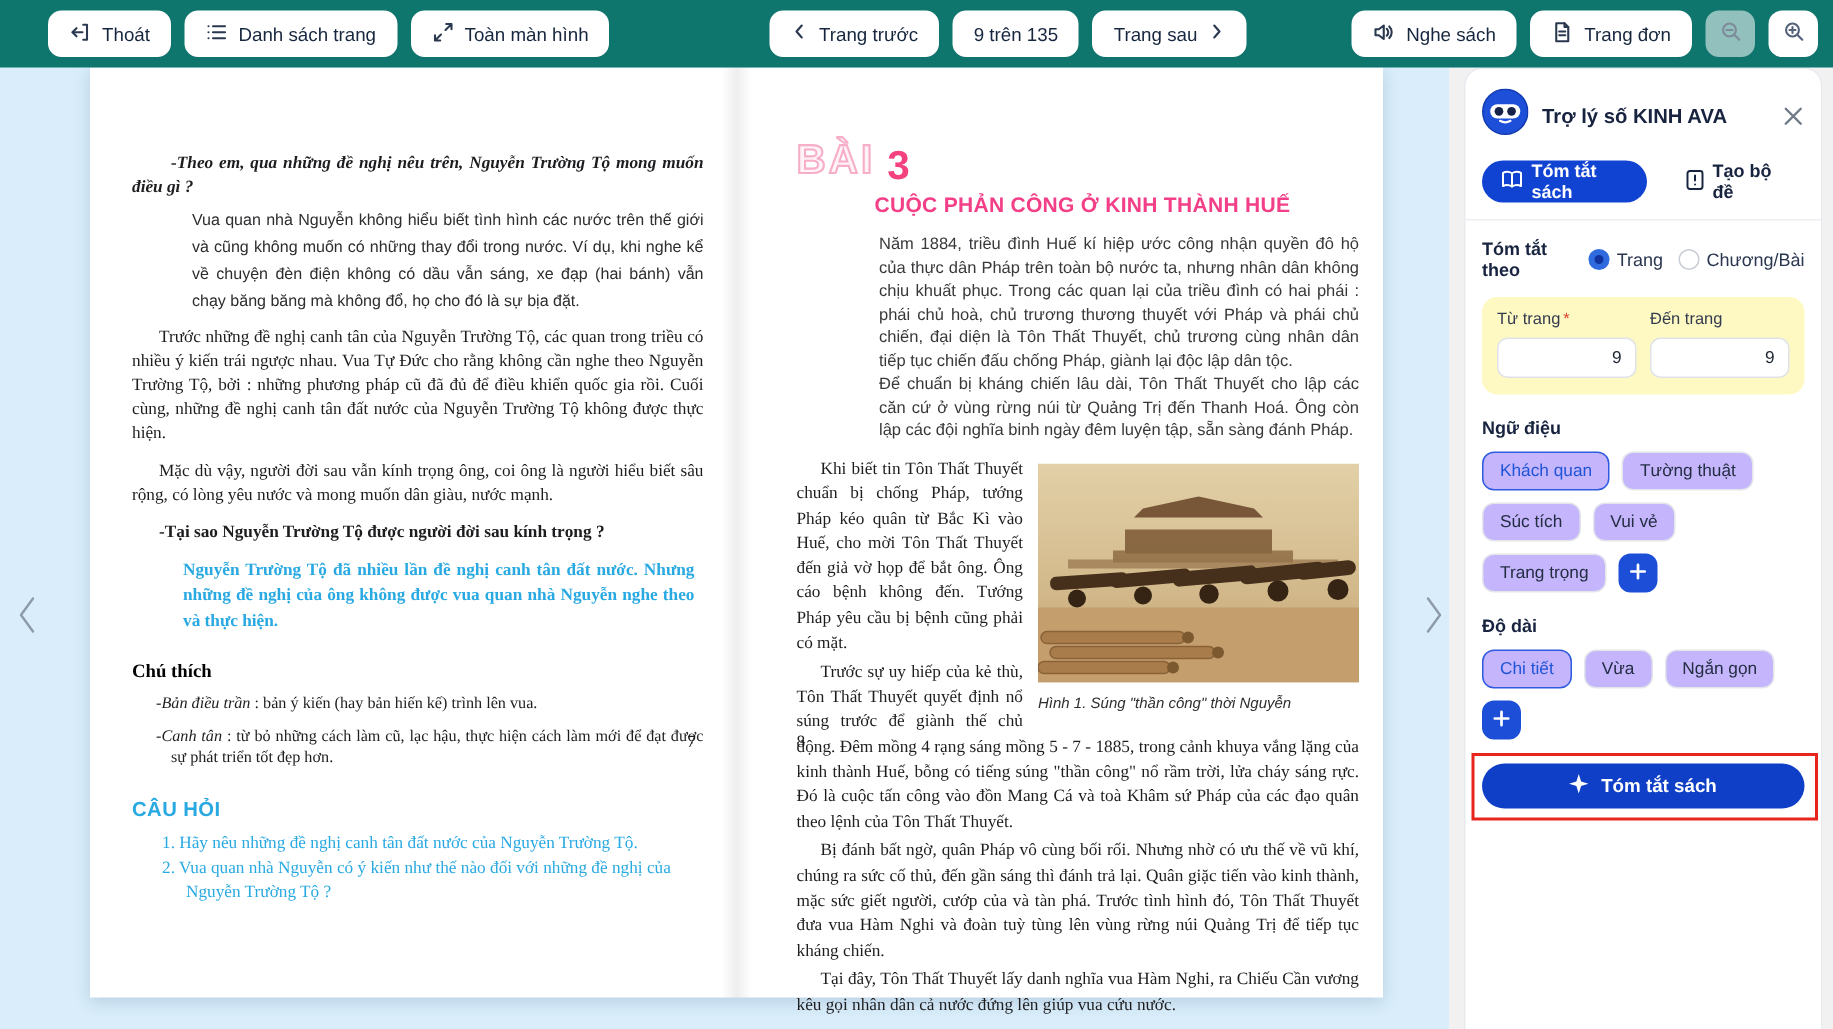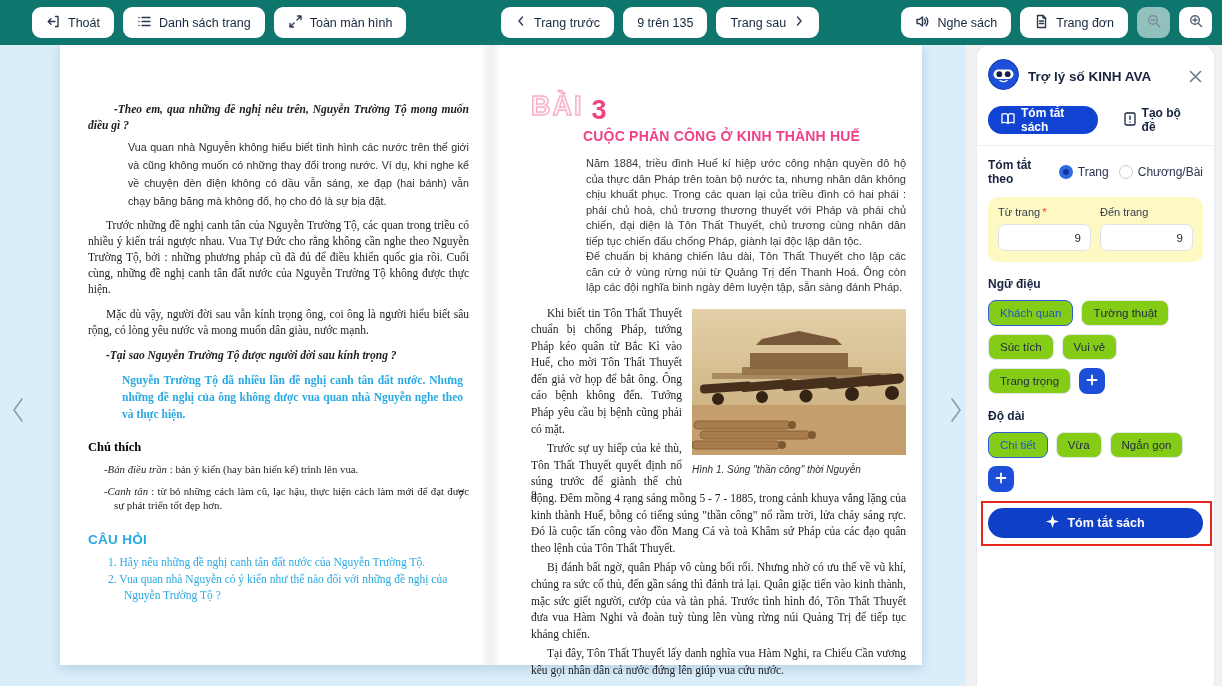--- a/index.html
+++ b/index.html
@@ -34,21 +34,21 @@
 
   .serif { font-family:"Liberation Serif", serif; font-size:11.5px; line-height:16px; color:#1d1d20; text-align:justify; }
   .pnum { position:absolute; bottom:-0px; font-family:"Liberation Serif",serif; font-size:11.5px; color:#1d1d20; }
 
   
   .q-ital { font-weight:bold; font-style:italic; text-indent:26px; }
   .inset { font-family:"Liberation Sans",sans-serif; font-size:10.7px; line-height:18px; color:#2d2d30;
            margin:5px 0 0 40px; text-align:justify; }
   .lp-p1 { margin-top:7px; text-indent:18px; }
   .lp-p2 { margin-top:9px; text-indent:18px; }
-  .lp-q2 { margin-top:9px; font-weight:bold; font-style:italic; text-indent:18px; }
+  .lp-q2 { margin-top:9px; font-weight:bold; text-indent:18px; }
   .lp-summary { margin:9px 6px 0 34px; color:#29a9e2; font-weight:bold; line-height:17px; }
   .notes-title { margin-top:17px; font-weight:bold; font-size:12.5px; font-family:"Liberation Serif",serif; }
   .note { font-family:"Liberation Serif",serif; font-size:10.8px; line-height:14.5px; color:#1d1d20;
           margin:7px 0 0 16px; padding-left:10px; text-indent:-10px; text-align:justify; }
   .note:last-of-type { margin-top:3px; }
   .note .term { font-style:italic; }
   .cauhoi { margin-top:19px; font-weight:bold; font-size:13.5px; color:#29a9e2; letter-spacing:.3px; }
   .cq { font-family:"Liberation Serif",serif; font-size:11.5px; line-height:15.5px; color:#29a9e2;
         margin:8px 0 0 20px; padding-left:16px; text-indent:-16px; }
   .cq + .cq { margin-top:2px; }
@@ -96,21 +96,21 @@
   .range-box { margin-top:11px; background:#fef9c3; border-radius:10px; padding:9px 10px 11px;
                display:grid; grid-template-columns:1fr 1fr; column-gap:9px; row-gap:6px; }
   .rb-label { font-size:11px; color:#333c4e; }
   .req { color:#e0402f; margin-left:2px; }
   .rb-input { width:100%; height:27px; border:1px solid #dfe3e9; border-radius:7px; background:#fff;
               text-align:right; padding:0 9px; font-size:11.5px; color:#1c2432; font-family:"Liberation Sans",sans-serif; }
 
   .sec-label { font-weight:bold; font-size:12px; color:#17233f; margin-top:15px; }
   .chips { display:flex; flex-wrap:wrap; gap:8px; margin-top:9px; }
   .chip { display:inline-flex; align-items:center; height:26px; padding:0 11px; border:1px solid #e2e5ea;
-          border-radius:8px; background:#84cc16; font-size:11.5px; color:#232d42; cursor:pointer; white-space:nowrap; }
+          border-radius:8px; background:#c4b5fd; font-size:11.5px; color:#232d42; cursor:pointer; white-space:nowrap; }
   .chip.sel { border-color:#2e5be0; color:#2054d6; }
   .plus-btn { width:26px; height:26px; border:none; border-radius:8px; background:#1d4ed8; color:#fff;
               display:inline-flex; align-items:center; justify-content:center; cursor:pointer; }
   .plus-btn svg { stroke:#fff; stroke-width:1.8; stroke-linecap:round; }
 
   #cta-wrap { position:relative; margin-top:16px; }
   .cta { width:100%; height:30px; border:none; border-radius:15px; background:#0f3fc6; color:#fff;
          font-family:"Liberation Sans",sans-serif; font-weight:bold; font-size:12.5px; cursor:pointer;
          display:flex; align-items:center; justify-content:center; gap:8px; }
   .annotation { position:absolute; left:-7px; right:-9px; top:-7px; bottom:-8px;
@@ -138,21 +138,21 @@
     </button>
     <button class="tb-btn">
       <span><svg class="tb-ico" width="15" height="15" viewBox="0 0 15 15">
             <path d="M9.5 2h3.5v3.5M13 2 9 6"></path>
             <path d="M5.5 13H2V9.5M2 13l4-4"></path>
           </svg></span>
       <span>Toàn màn hình</span>
     </button>
   </div>
 
-  <div class="tb-group" style="left:501px;justify-content:space-between;">
+  <div class="tb-group" style="left:513px;justify-content:space-between;">
     <button class="tb-btn">
       <span><svg class="tb-ico" width="12" height="12" viewBox="0 0 12 12">
             <path d="M7.5 2 4 6l3.5 4"></path>
           </svg></span>
       <span>Trang trước</span>
     </button>
     <button class="tb-btn">
       <span>9 trên 135</span>
     </button>
     <button class="tb-btn">

